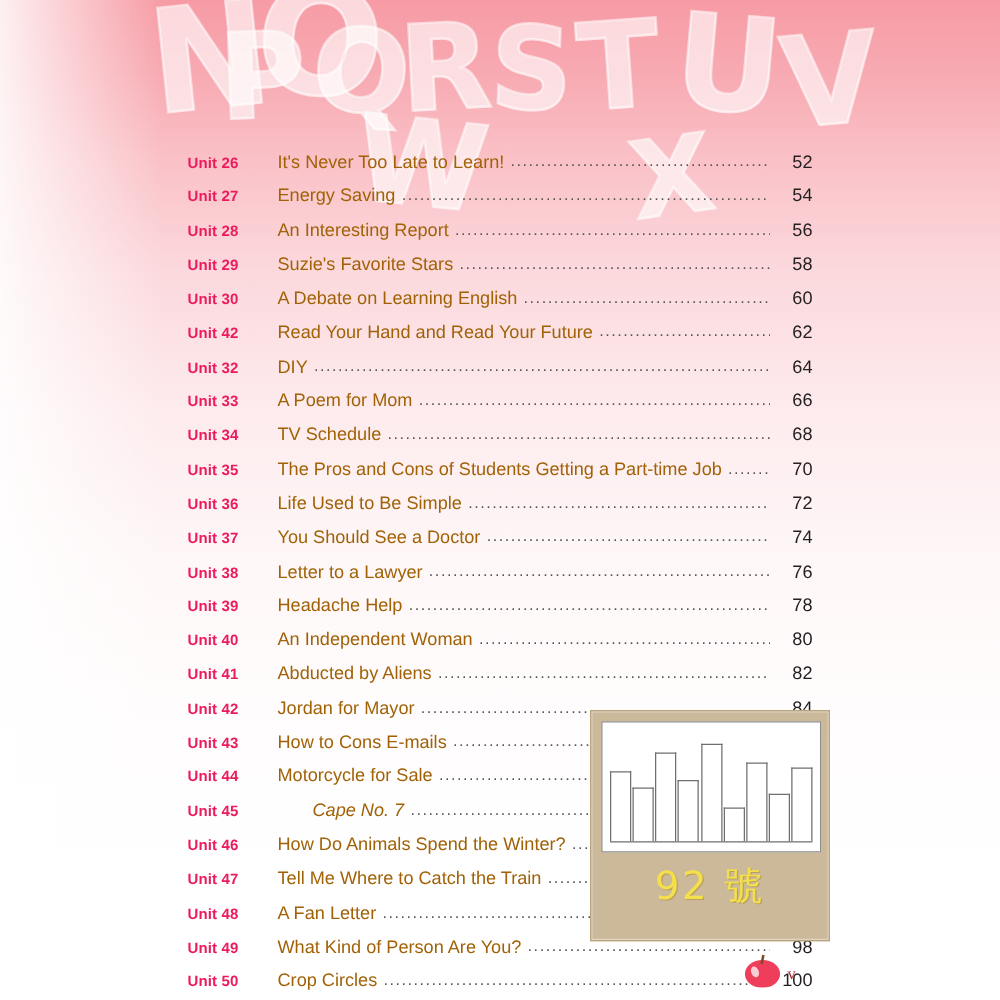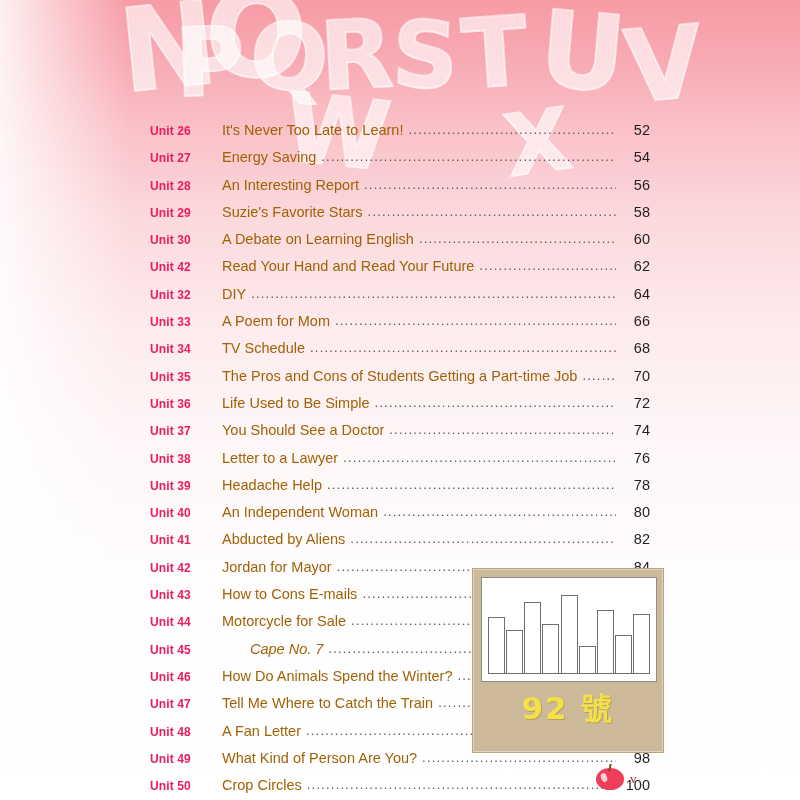--- a/index.html
+++ b/index.html
@@ -153,21 +153,21 @@
     width: 162px; height: 1px;
     background: #6f6f6f;
   }
   .sticker-text {
     position: absolute;
     left: 0; right: 0;
     bottom: 22px;
     text-align: center;
     font-family: "DejaVu Sans", sans-serif;
     font-size: 31px;
-    font-weight: bold;
+    font-weight: normal;
     color: #f4e04a;
     text-shadow: 1px 1px 0 #b8a060;
     letter-spacing: 2px;
   }
 
   
   .page-mark {
     position: absolute;
     left: 596px;
     top: 766px;

